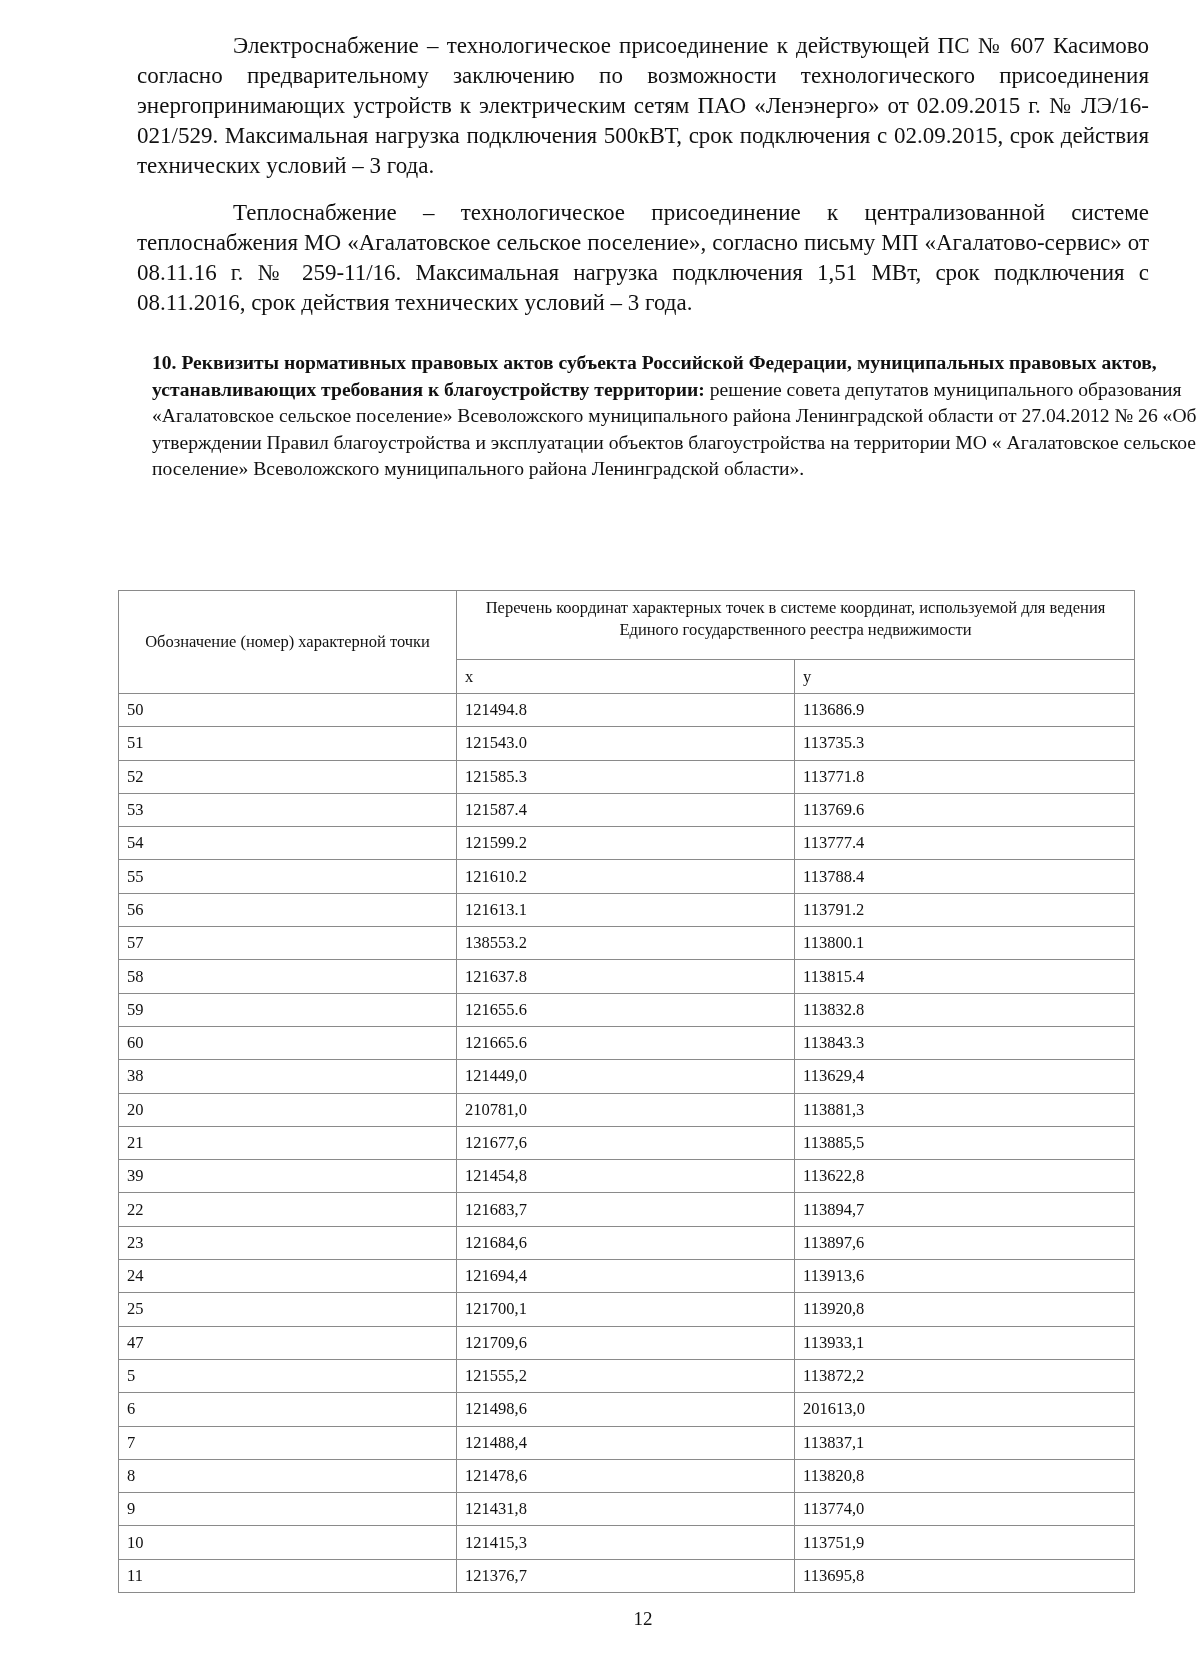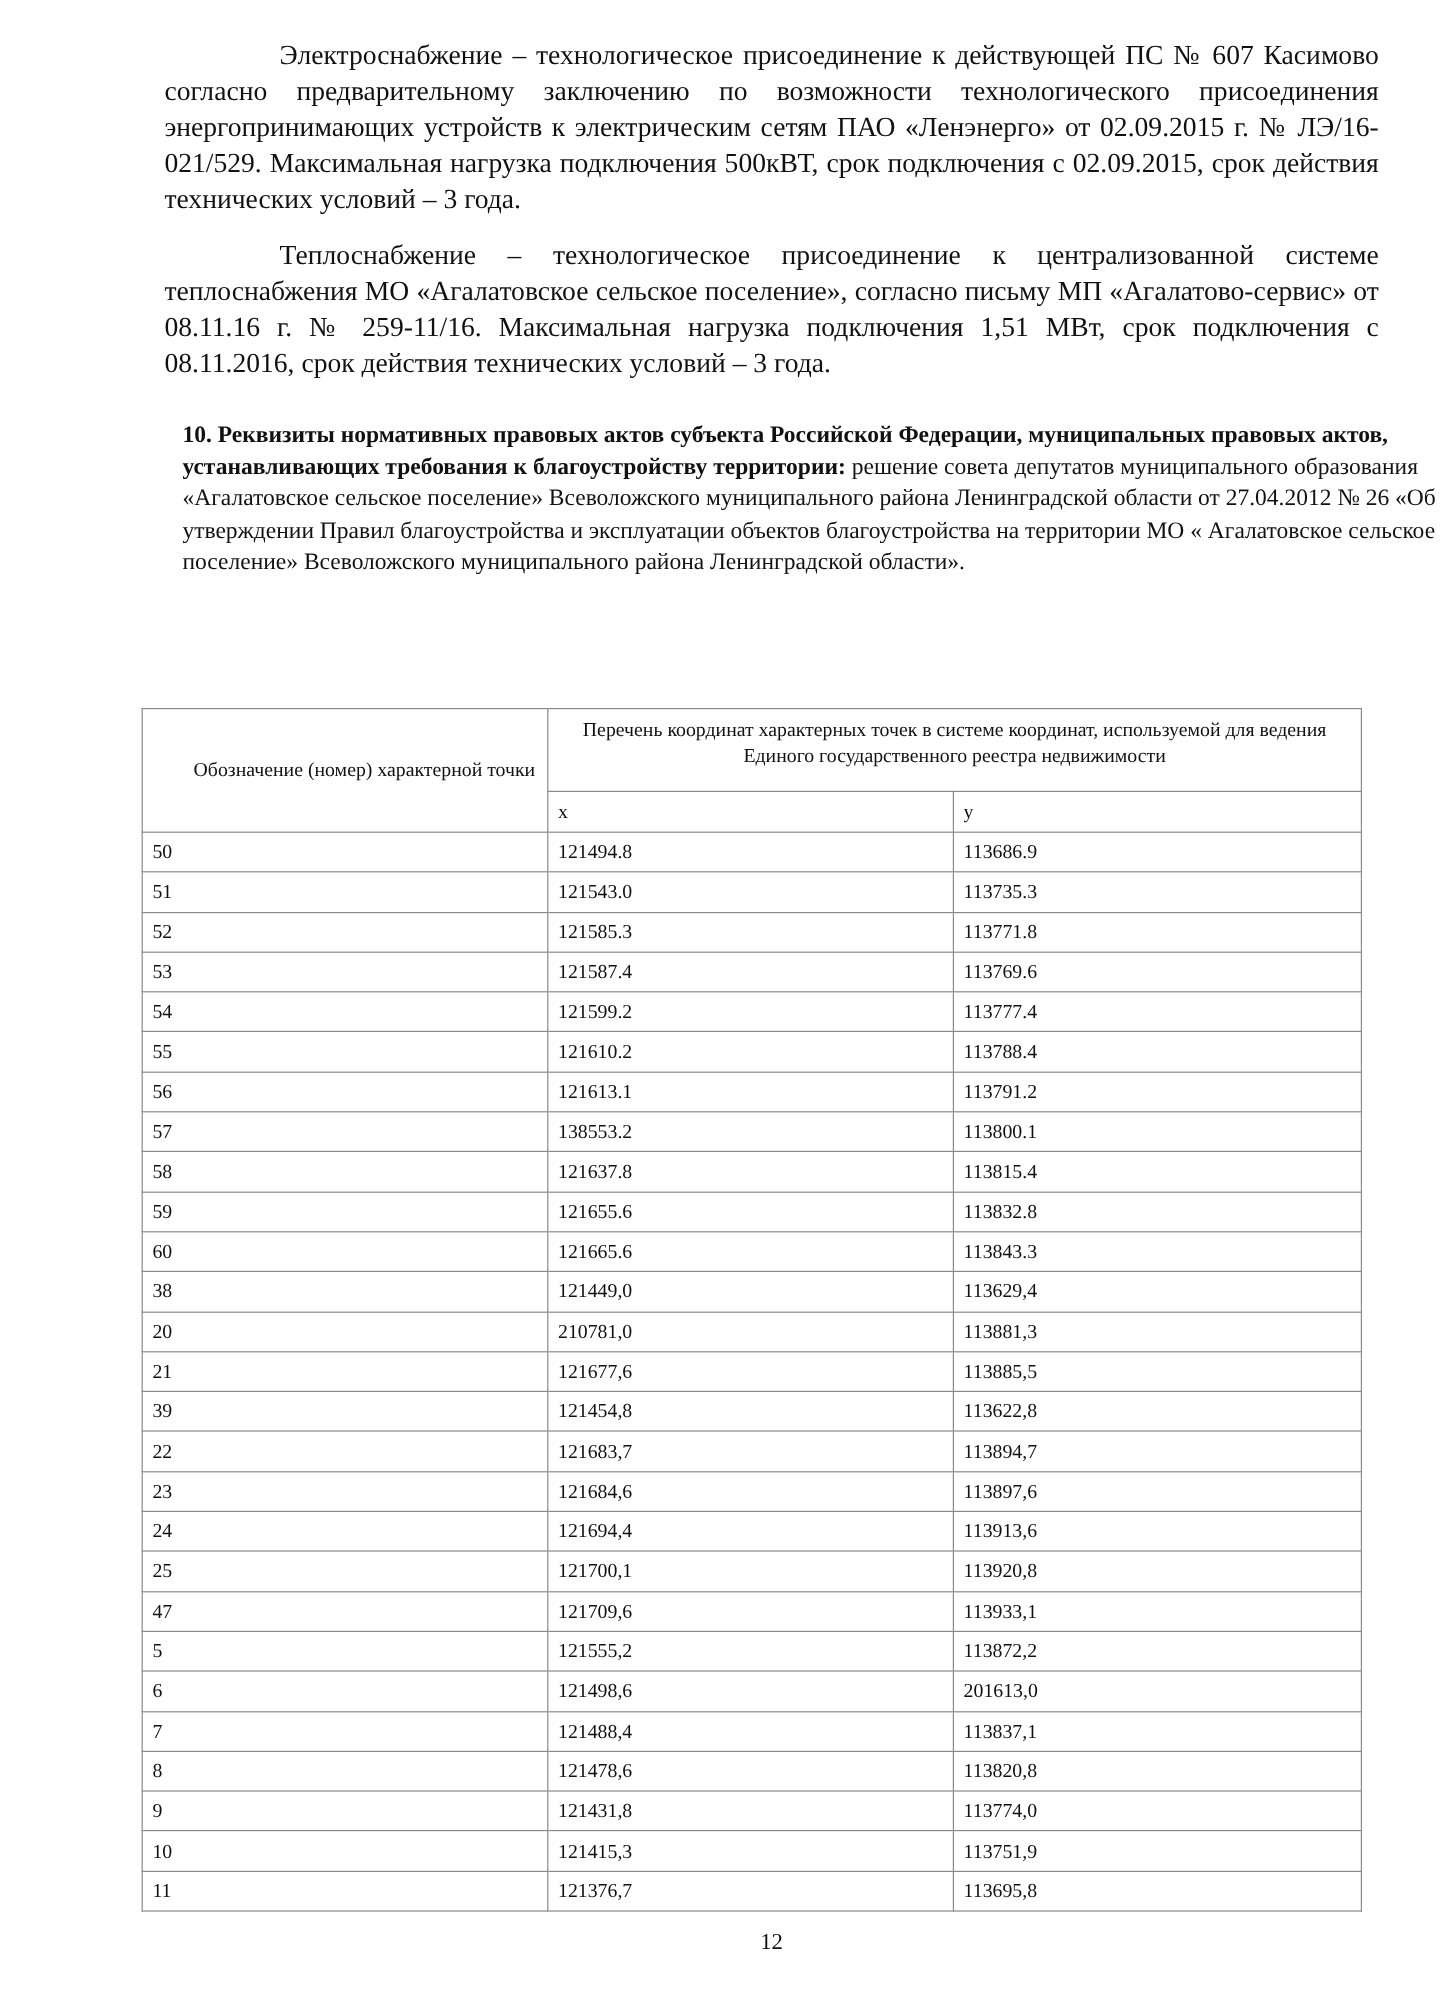--- a/index.html
+++ b/index.html
@@ -23,21 +23,21 @@
   .table-wrap { position: absolute; left: -2px; top: 576px; width: 1016px; }
   table {
     border-collapse: collapse; width: 1016px; table-layout: fixed;
     font-size: 16.5px;
   }
   td, th {
     border: 1.3px solid #8a8a8a; padding: 0 0 0 8px;
     font-weight: normal; vertical-align: middle; text-align: left;
   }
   col.c1 { width: 338px; } col.c2 { width: 338px; } col.c3 { width: 340px; }
-  th.hdr-point { text-align: right; padding: 0 10px; line-height: 22px; height: 88px; }
+  th.hdr-point { text-align: center; padding: 0 10px; line-height: 22px; height: 88px; }
   th.hdr-list { text-align: center; padding: 6px 6px 18px; line-height: 22px; height: 44px; }
   th.hdr-xy { height: 33px; }
   td { height: 32.3px; }
   .page-num {
     position: absolute; top: 1608px; left: 0; width: 1200px; text-align: center;
     font-size: 19px;
     padding-left: 43px;
   }
 </style>
 </head>

